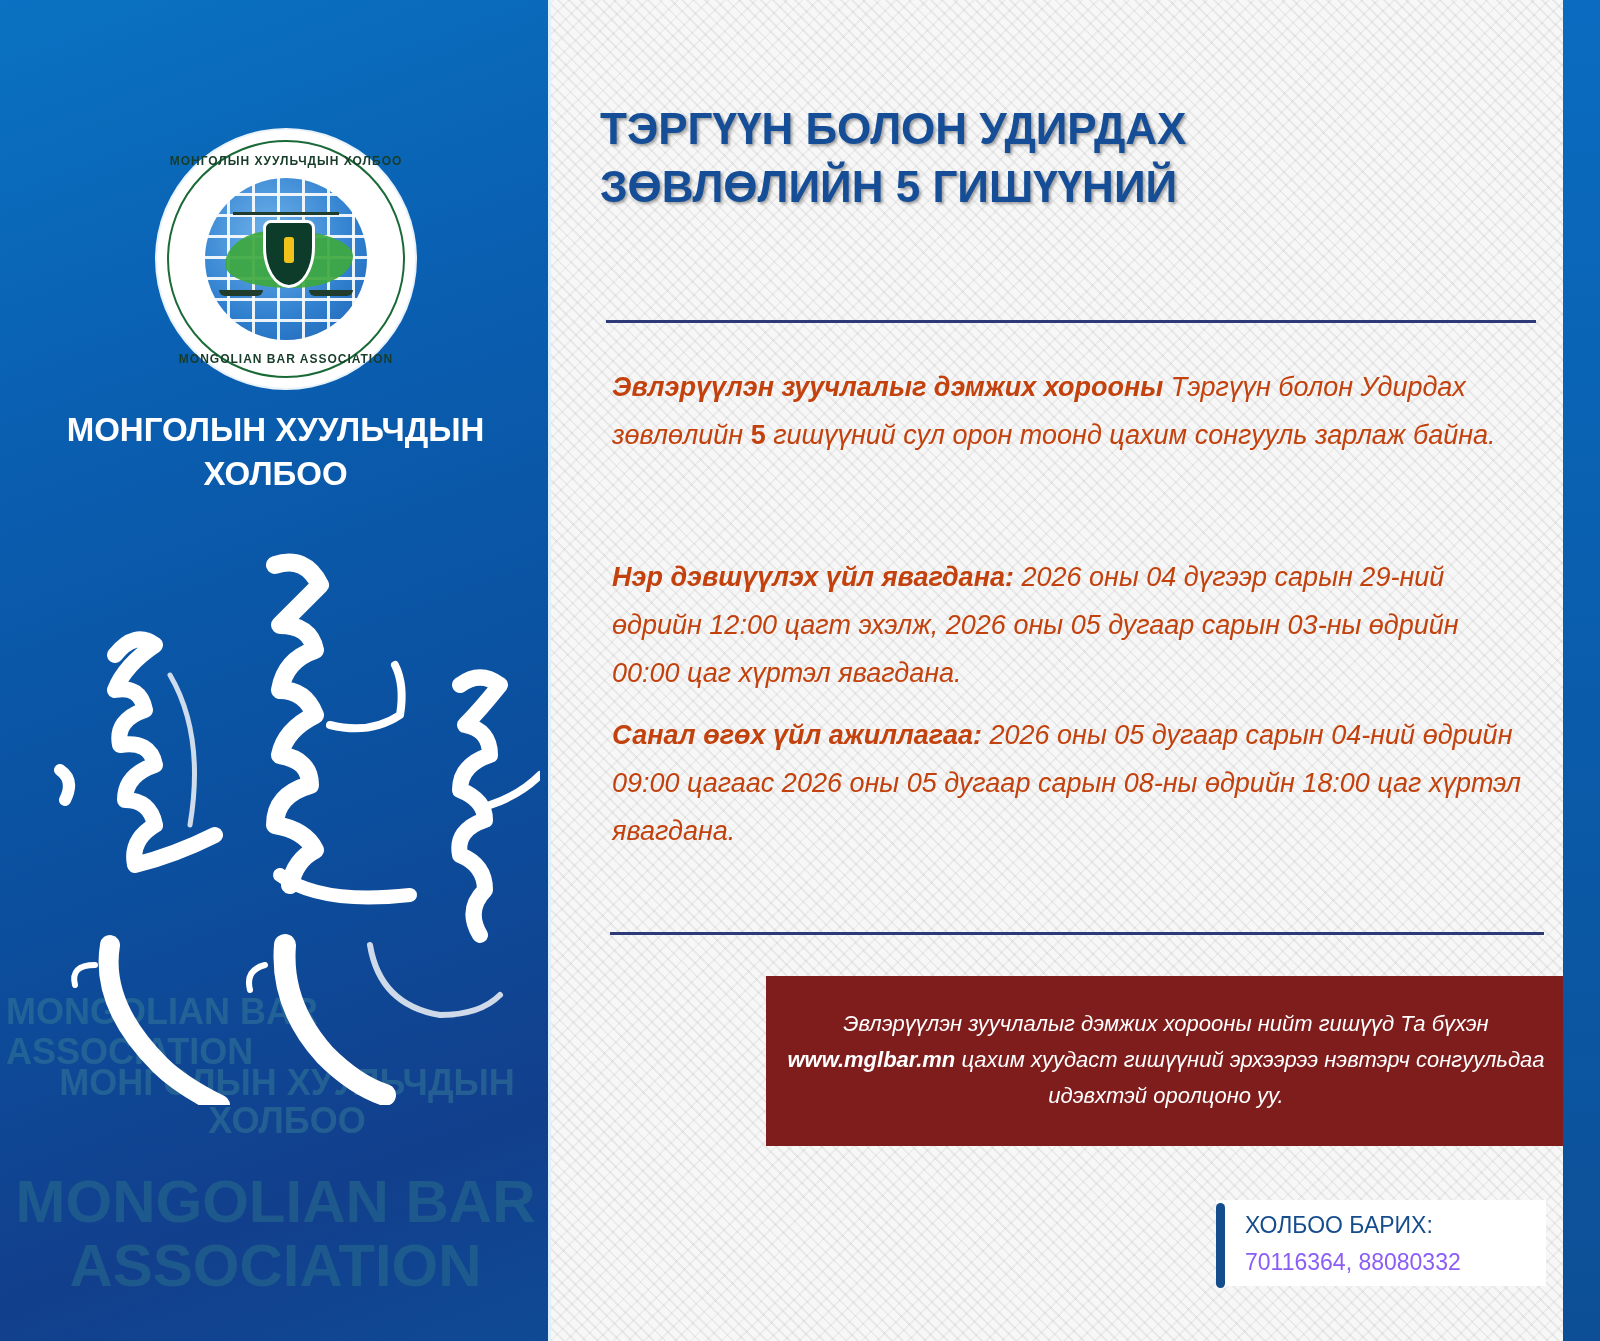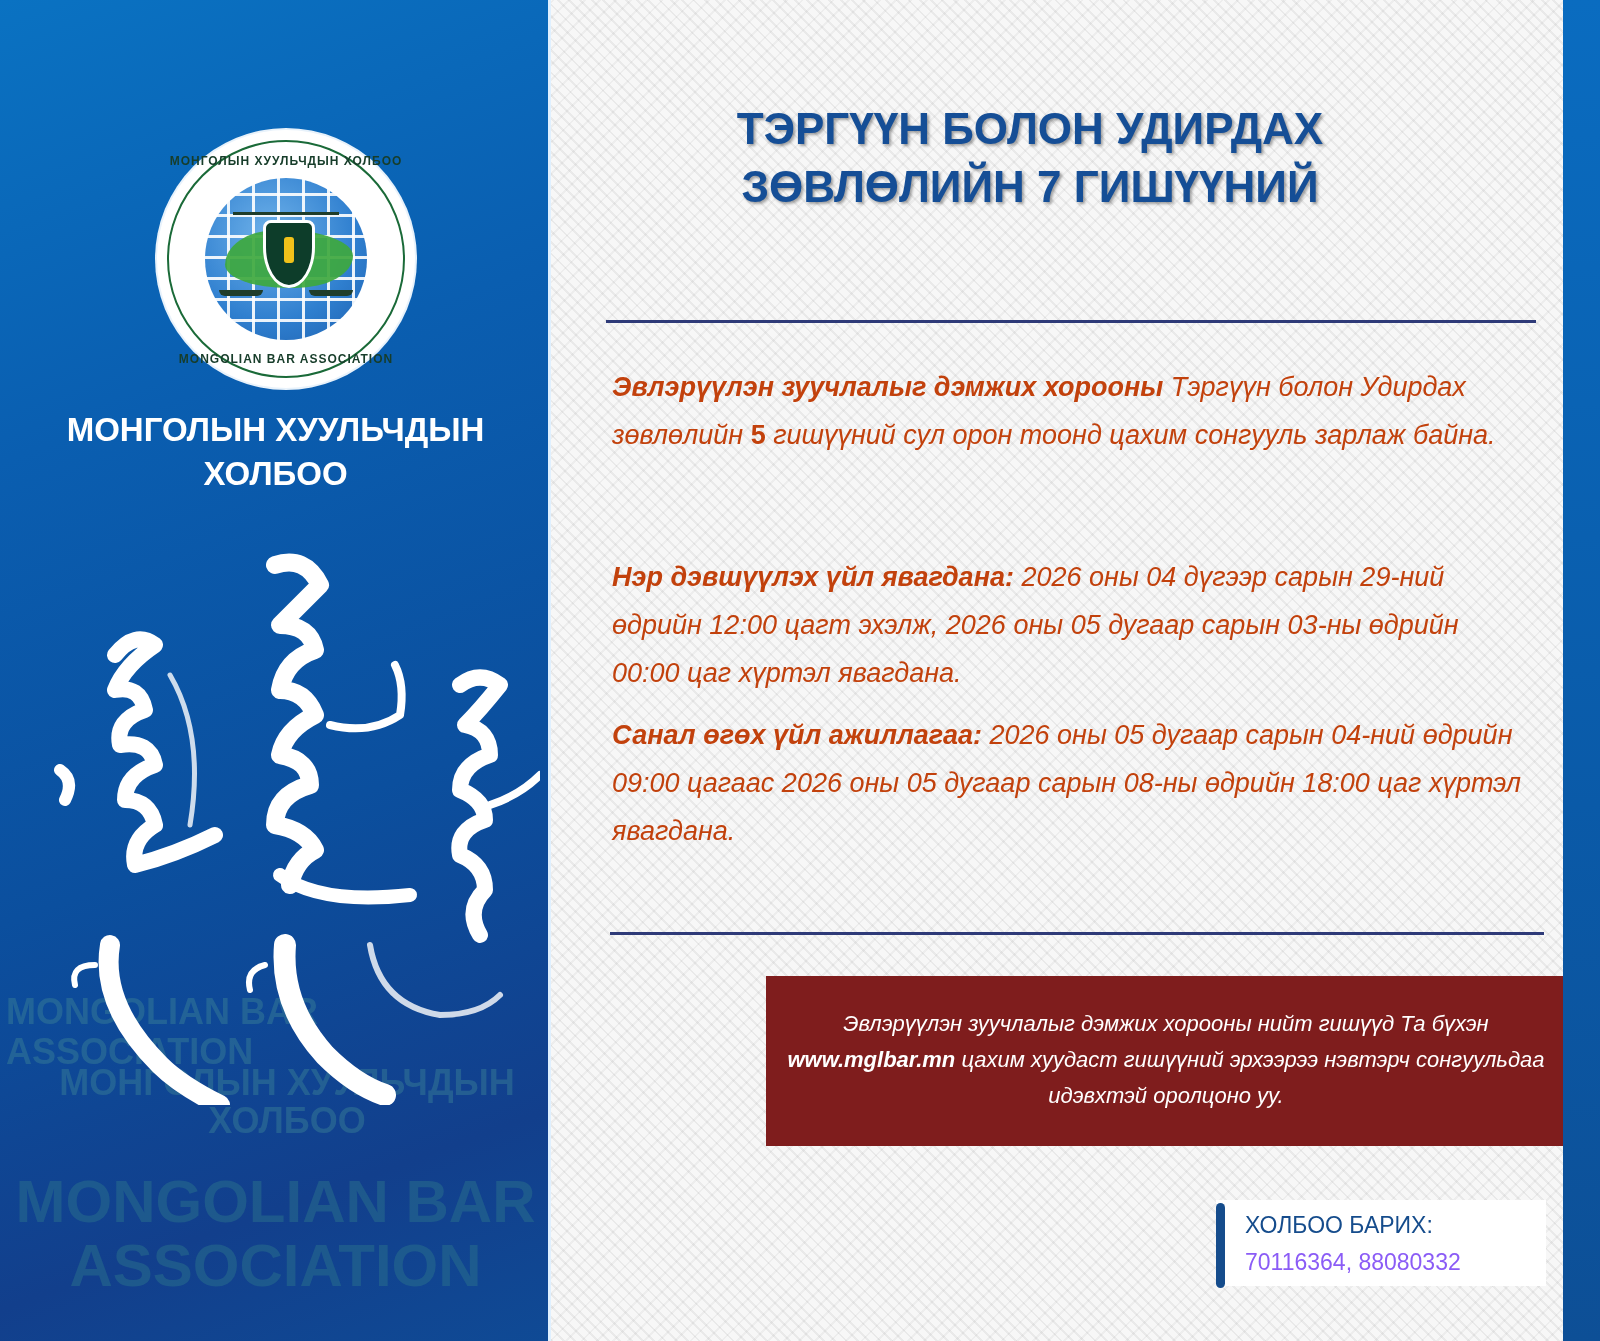--- a/index.html
+++ b/index.html
@@ -84,21 +84,21 @@
     background-color: #f7f7f7;
     background-image:
       repeating-linear-gradient(45deg, rgba(0,0,0,0.055) 0 2px, transparent 2px 8px),
       repeating-linear-gradient(-45deg, rgba(0,0,0,0.04) 0 2px, transparent 2px 11px);
   }
   .right-stripe {
     position: absolute; left: 1563px; top: 0; width: 37px; height: 1341px;
     background: linear-gradient(180deg, #0a6cc0 0%, #0a5aa8 60%, #0d4f96 100%);
   }
   .title {
-    position: absolute; left: 600px; top: 100px; width: 860px; text-align: center;
+    position: absolute; left: 600px; top: 100px; width: 860px; text-align: left;
     color: #154e96; font-weight: bold; font-size: 44px; line-height: 58px;
     text-shadow: 2px 2px 3px rgba(0,0,0,0.35);
   }
   .divider {
     position: absolute; height: 3px; background: #2e3a78;
   }
   .div1 { left: 606px; top: 320px; width: 930px; }
   .div2 { left: 610px; top: 932px; width: 934px; }
   .para {
     position: absolute; left: 612px; width: 910px;
@@ -191,21 +191,21 @@
     <div>MONGOLIAN BAR</div>
     <div>ASSOCIATION</div>
   </div>
 </div>
 
 <div class="content"></div>
 <div class="right-stripe"></div>
 
 <div class="title">
   <div>ТЭРГҮҮН БОЛОН УДИРДАХ</div>
-  <div>ЗӨВЛӨЛИЙН 7 ГИШҮҮНИЙ</div>
+  <div>ЗӨВЛӨЛИЙН 5 ГИШҮҮНИЙ</div>
 </div>
 
 <div class="divider div1"></div>
 
 <div class="para p1">
   <b>Эвлэрүүлэн зуучлалыг дэмжих хорооны</b><span> Тэргүүн болон Удирдах зөвлөлийн </span><b style="font-style:normal">5</b><span> гишүүний сул орон тоонд цахим сонгууль зарлаж байна.</span>
 </div>
 
 <div class="para p2">
   <b>Нэр дэвшүүлэх үйл явагдана:</b><span> 2026 оны 04 дүгээр сарын 29-ний өдрийн 12:00 цагт эхэлж, 2026 оны 05 дугаар сарын 03-ны өдрийн 00:00 цаг хүртэл явагдана.</span>

